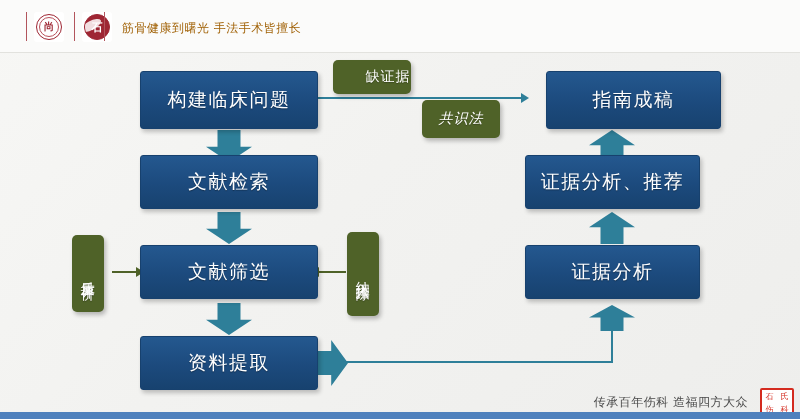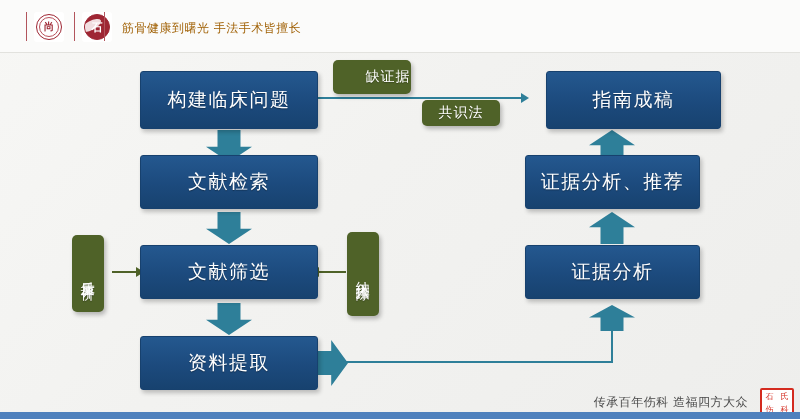--- a/index.html
+++ b/index.html
@@ -299,21 +299,21 @@
   </div>
 
   <div class="node" style="left:525px; top:245px; width:175px; height:54px;">
     <span>证据分析</span>
   </div>
 
   <div class="tag" style="left:333px; top:60px; width:78px; height:34px;padding-left:32px;">
     <span>缺证据</span>
   </div>
 
-  <div class="tag" style="left:422px; top:100px; width:78px; height:26px;">
+  <div class="tag" style="left:422px; top:100px; width:78px; height:38px;font-style:italic;">
     <span>共识法</span>
   </div>
 
   <div class="tag vertical" style="left:72px; top:235px; width:32px; height:77px;">
     <span>质量评价</span>
   </div>
 
   <div class="tag vertical" style="left:347px; top:232px; width:32px; height:84px;">
     <span>纳入排除</span>
   </div>

